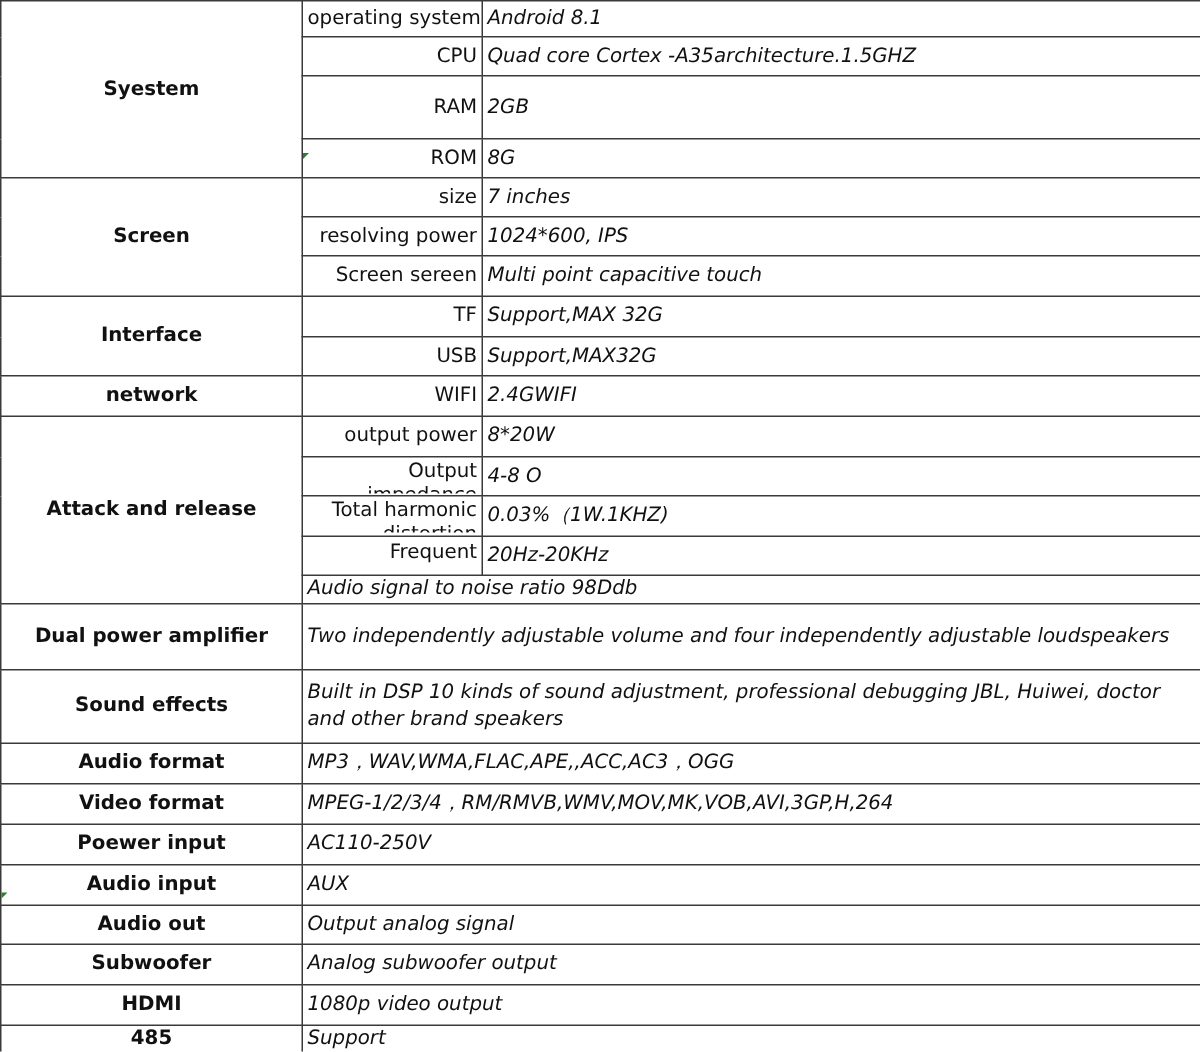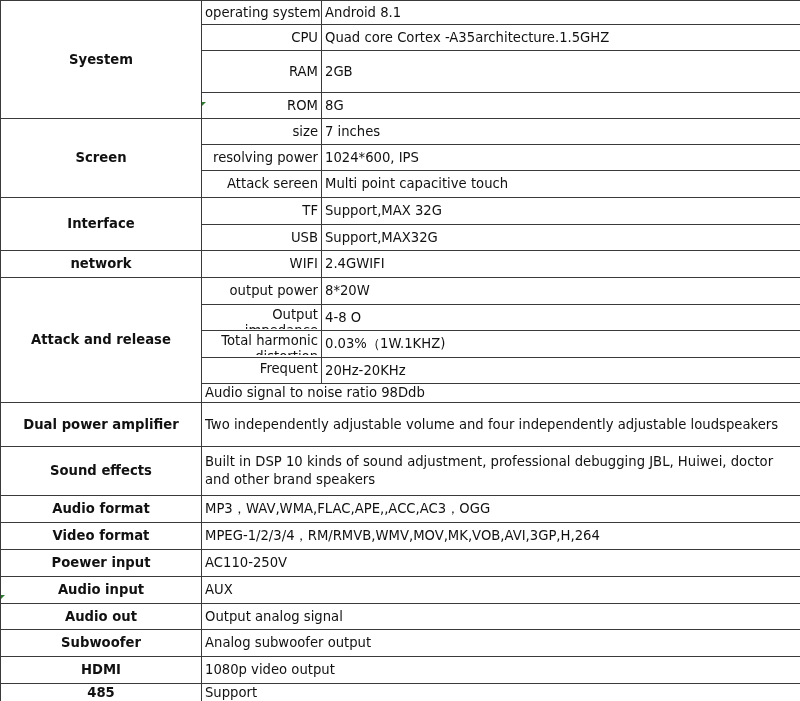--- a/index.html
+++ b/index.html
@@ -16,21 +16,21 @@
   #spec-table td {
     border: 1.5px solid #3a3a3a;
     padding: 0 3px;
     white-space: nowrap;
     overflow: hidden;
     vertical-align: middle;
     line-height: 18px;
   }
   #spec-table td.cat { text-align: center; font-weight: bold; }
   #spec-table td.param { text-align: right; }
-  #spec-table td.val { text-align: left; }
+  #spec-table td.val { text-align: left; font-style: italic; }
   #spec-table td.wrap { white-space: normal; }
   #spec-table td.clip { vertical-align: top; padding-top: 2px; }
   .corner-mark {
     position: absolute; width: 0; height: 0;
     border-top: 4px solid #2e7d32; border-right: 4px solid transparent;
   }
 </style>
 </head>
 <body>
 
@@ -63,21 +63,21 @@
     <tr style="height:26px">
       <td class="cat" rowspan="3">Screen</td>
       <td class="param">size</td>
       <td class="val">7 inches</td>
     </tr>
     <tr style="height:26px">
       <td class="param">resolving power</td>
       <td class="val">1024*600, IPS</td>
     </tr>
     <tr style="height:27px">
-      <td class="param">Attack sereen</td>
+      <td class="param">Screen sereen</td>
       <td class="val">Multi point capacitive touch</td>
     </tr>
 
     <tr style="height:27px">
       <td class="cat" rowspan="2">Interface</td>
       <td class="param">TF</td>
       <td class="val">Support,MAX 32G</td>
     </tr>
     <tr style="height:26px">
       <td class="param">USB</td>

